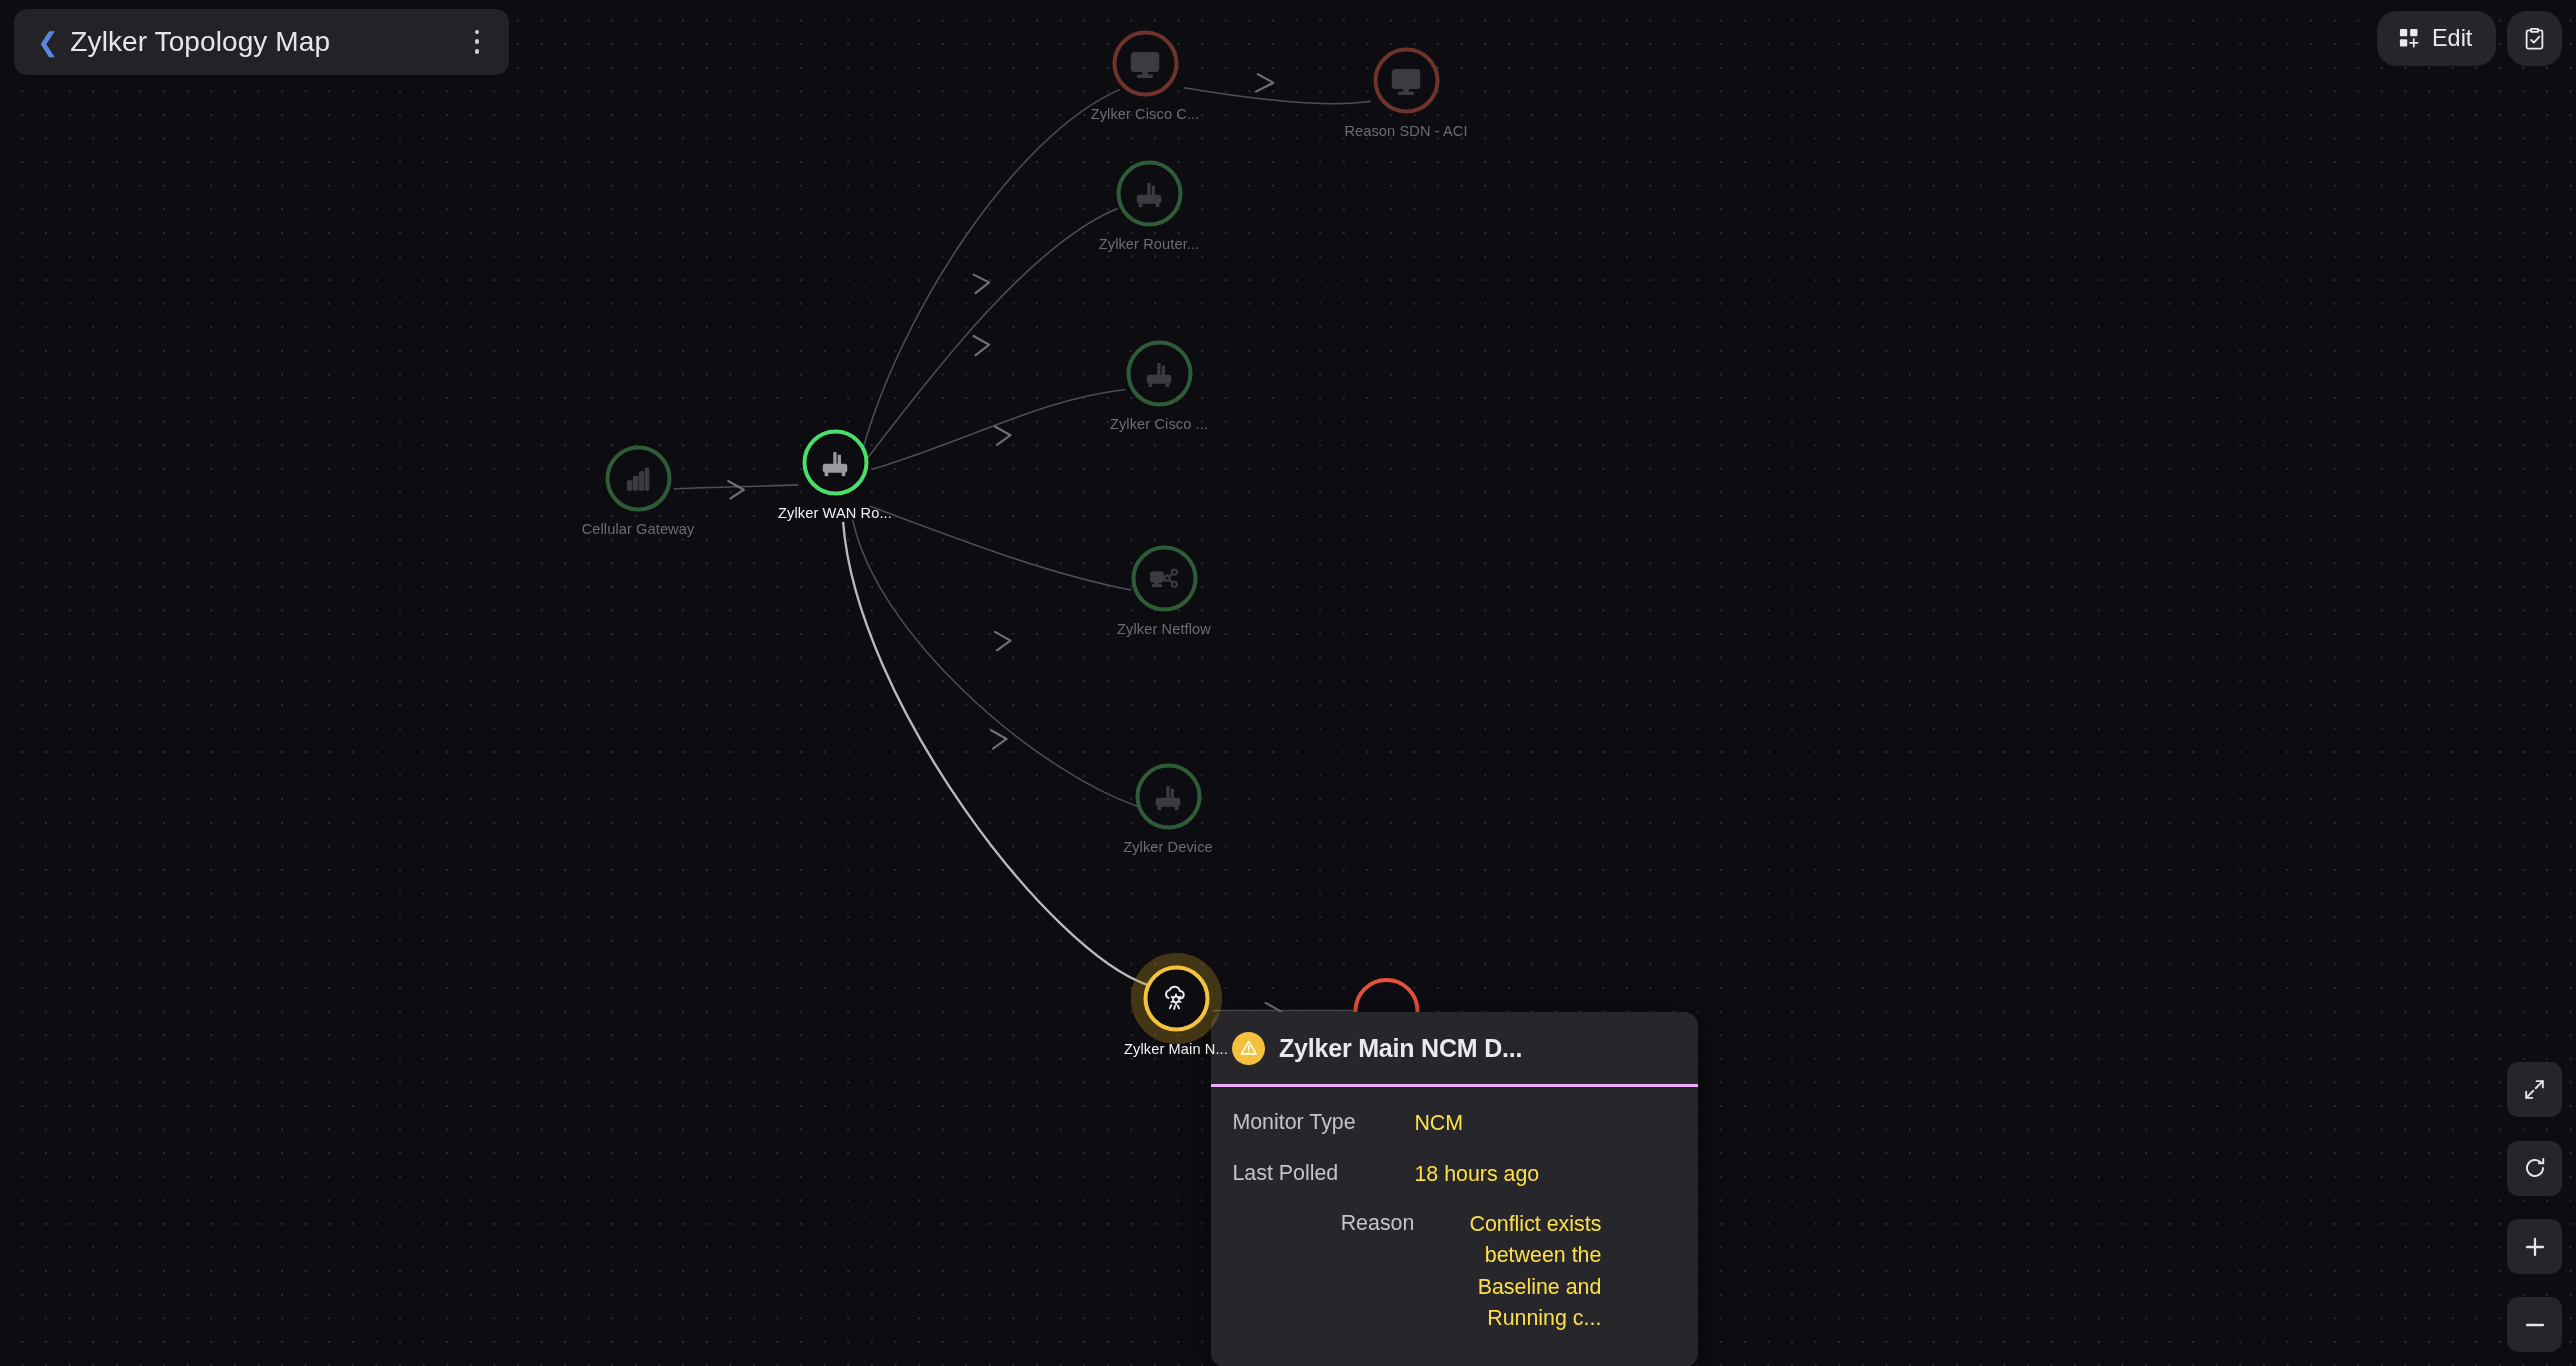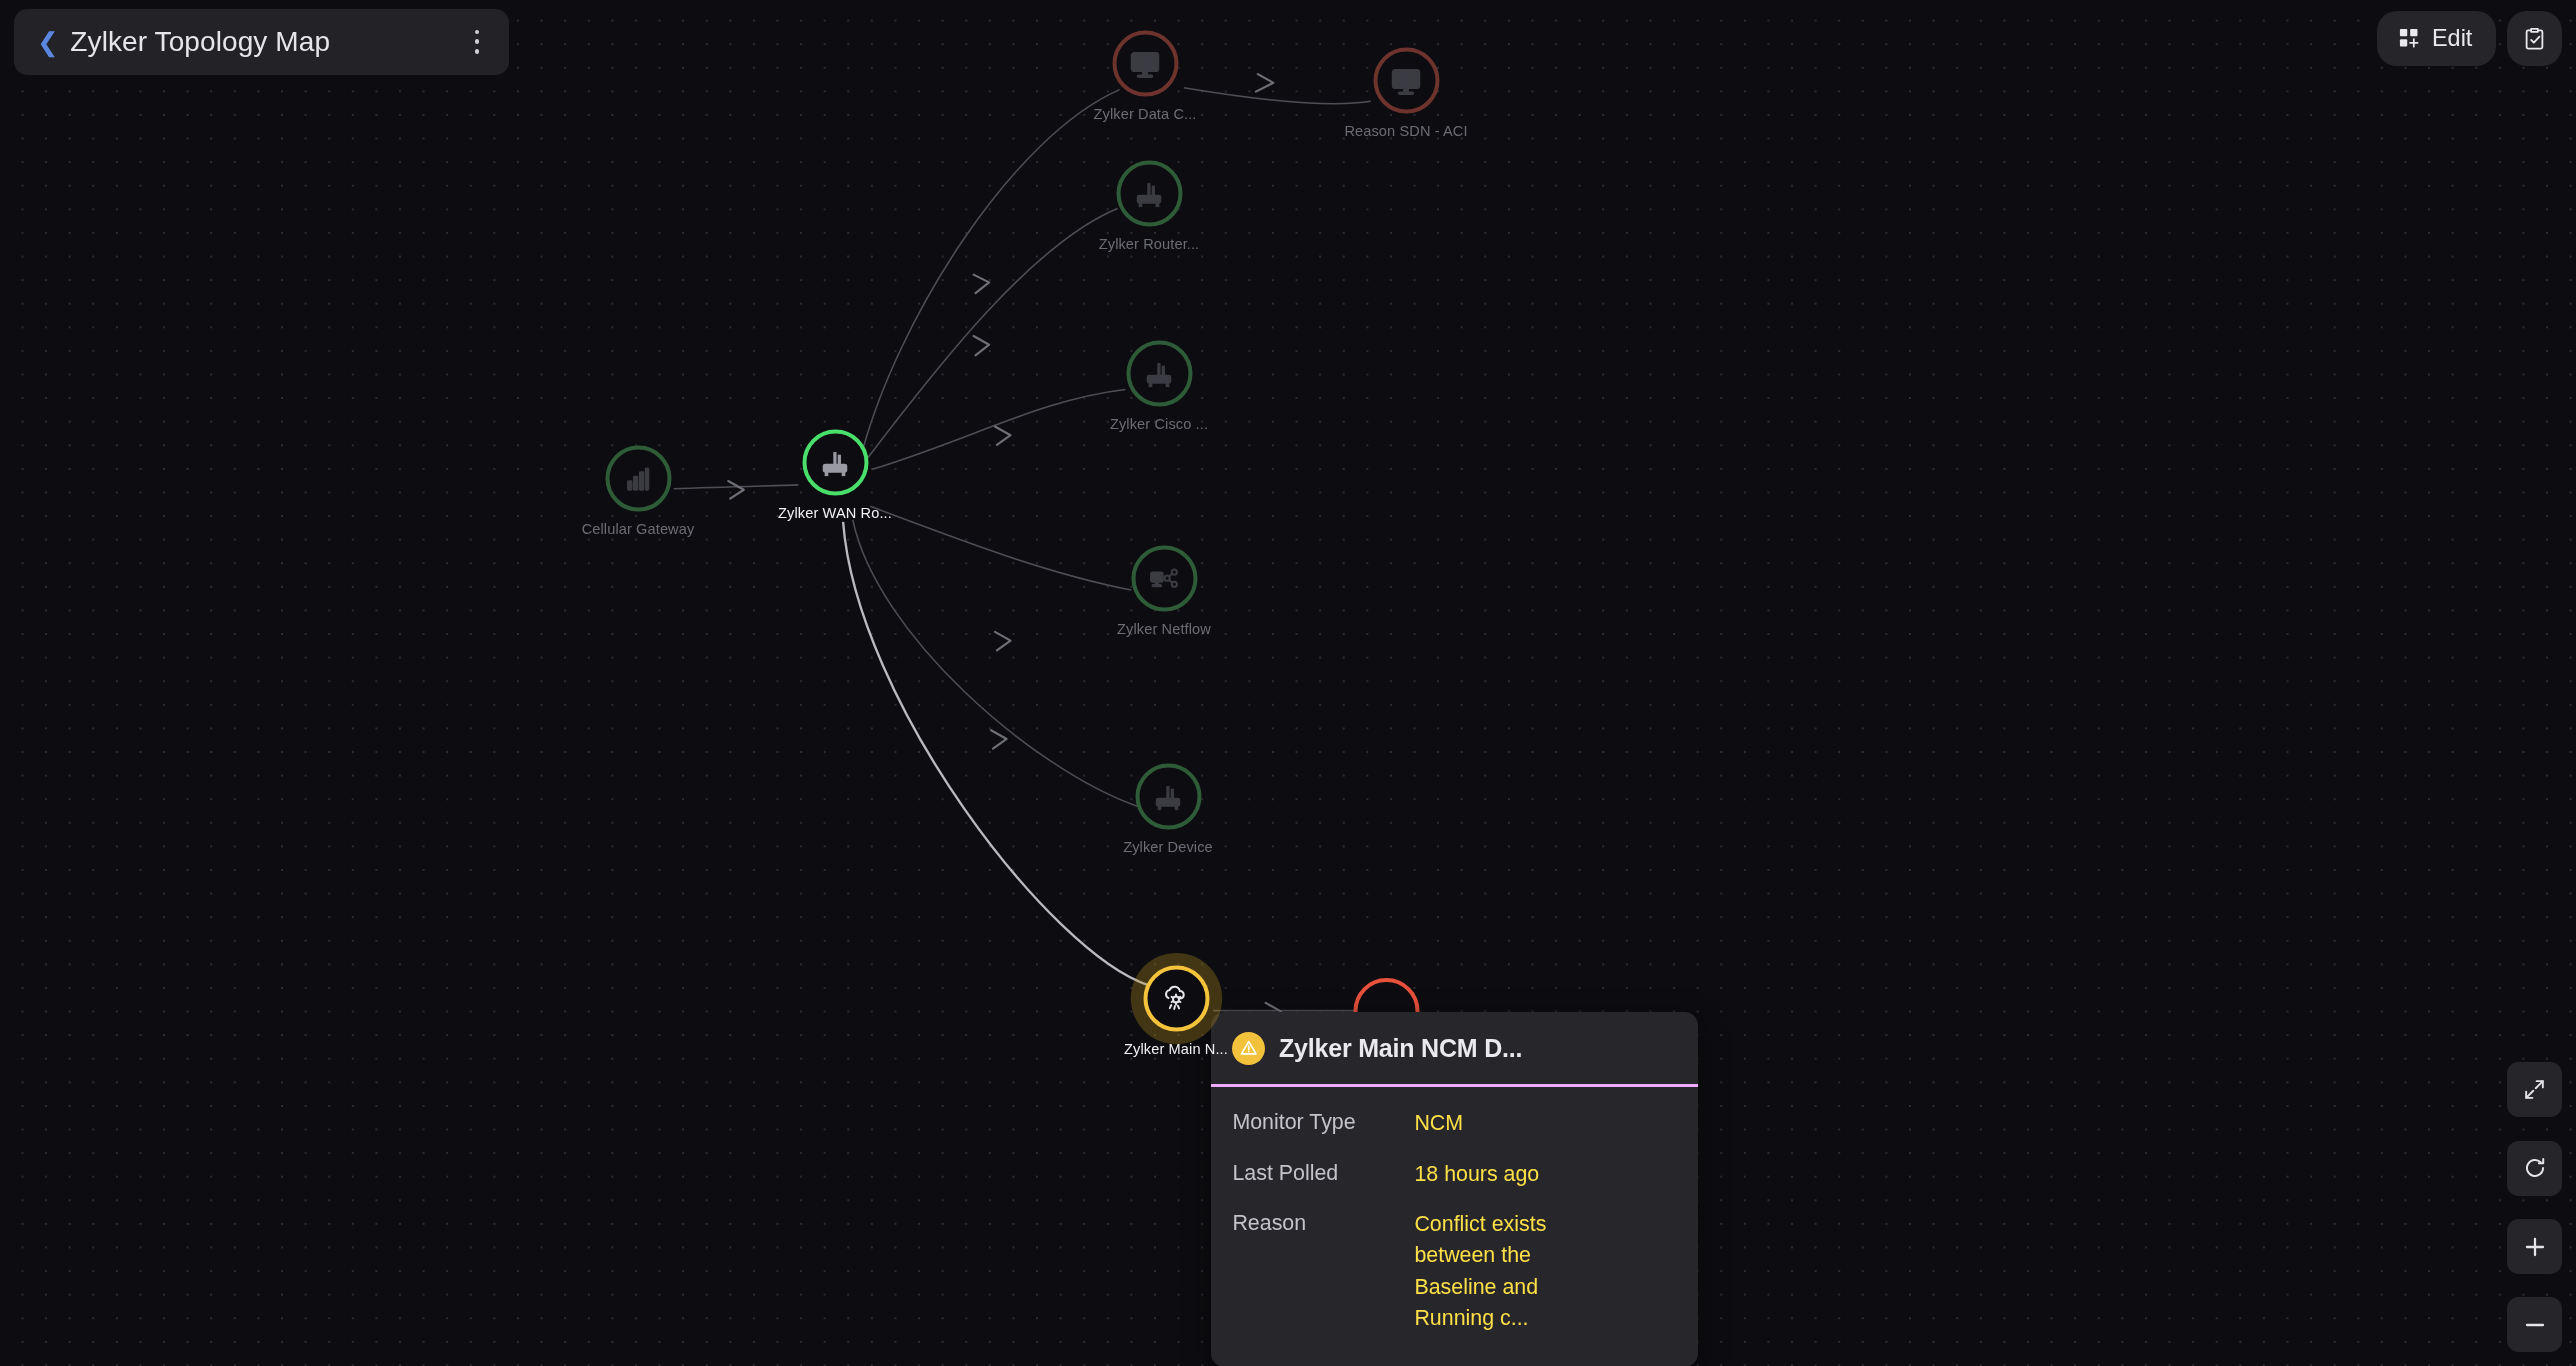--- a/index.html
+++ b/index.html
@@ -123,21 +123,21 @@
     padding:19.5px 23.4px 19.5px 21.4px;
     border-bottom:3px solid #f0abfc;
   }
   #tooltip-status-icon {
     width:33px; height:33px; border-radius:50%; background:#f2c23c;
     display:flex; align-items:center; justify-content:center; flex:none;
   }
   #tooltip-title { color:#e9e9ee; font-size:25px; font-weight:700; letter-spacing:-0.2px; white-space:nowrap; }
   #tooltip-body { padding:21.4px 23.4px 25px 21.4px; }
   .tt-row { display:flex; margin-bottom:19.5px; }
-  .tt-row:last-child { margin-bottom:8px; }
+  .tt-row:last-child { margin-bottom:8px;text-align:right; }
   .tt-key { width:182px; flex:none; color:#c3c3ca; font-size:21.4px; line-height:1.35; }
   .tt-val { color:#fde047; font-size:21.4px; line-height:1.45; max-width:187px; }
 </style>
 </head>
 <body>
 
 <div id="canvas">
 
   <svg id="edges" viewBox="0 0 2646 1404" xmlns="http://www.w3.org/2000/svg">
     <g fill="none" stroke="#4e4e56" stroke-width="1.6">
@@ -175,21 +175,21 @@
 
   <div class="node st-unknown" style="left:1145px; top:76px;">
     <div class="ring">
       <svg width="33" height="33" viewBox="0 0 24 24">
         <rect x="2.5" y="4" width="19" height="13" rx="1.6" fill="none" stroke="#3b3b42" stroke-width="1.7"></rect>
         <rect x="10.4" y="17" width="3.2" height="3.4" fill="#3b3b42" stroke="none"></rect>
         <rect x="6.5" y="20" width="11" height="1.6" rx=".8" fill="#3b3b42" stroke="none"></rect>
         <text x="12" y="14.4" font-size="9.5" font-family="Liberation Sans, sans-serif" fill="#3b3b42" stroke="none" text-anchor="middle">?</text>
       </svg>
     </div>
-    <div class="node-label">Zylker Data C...</div>
+    <div class="node-label">Zylker Cisco C...</div>
   </div>
 
   <div class="node st-unknown" style="left:1406px; top:93px;">
     <div class="ring">
       <svg width="33" height="33" viewBox="0 0 24 24">
         <rect x="2.5" y="4" width="19" height="13" rx="1.6" fill="none" stroke="#3b3b42" stroke-width="1.7"></rect>
         <rect x="10.4" y="17" width="3.2" height="3.4" fill="#3b3b42" stroke="none"></rect>
         <rect x="6.5" y="20" width="11" height="1.6" rx=".8" fill="#3b3b42" stroke="none"></rect>
         <text x="12" y="14.4" font-size="9.5" font-family="Liberation Sans, sans-serif" fill="#3b3b42" stroke="none" text-anchor="middle">?</text>
       </svg>

